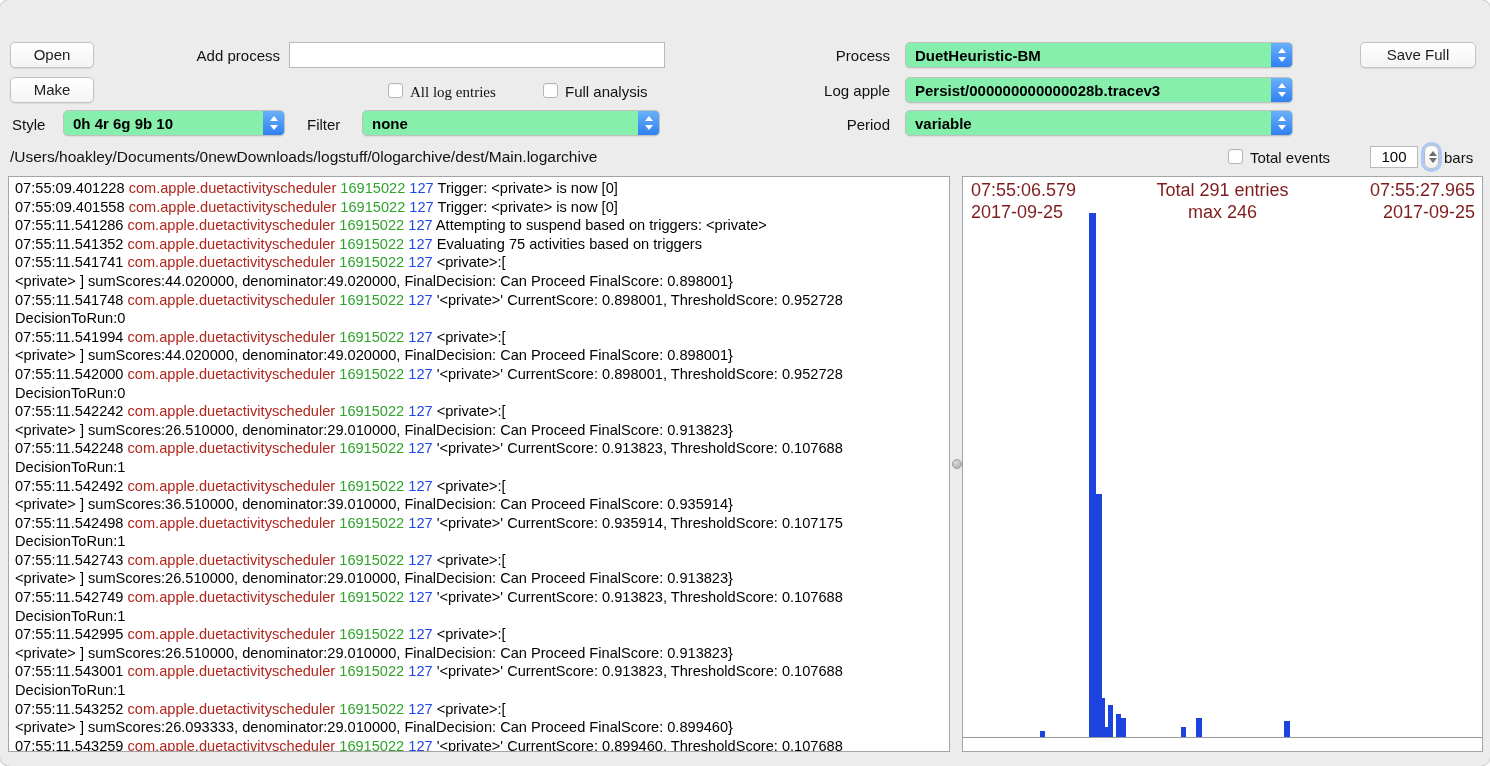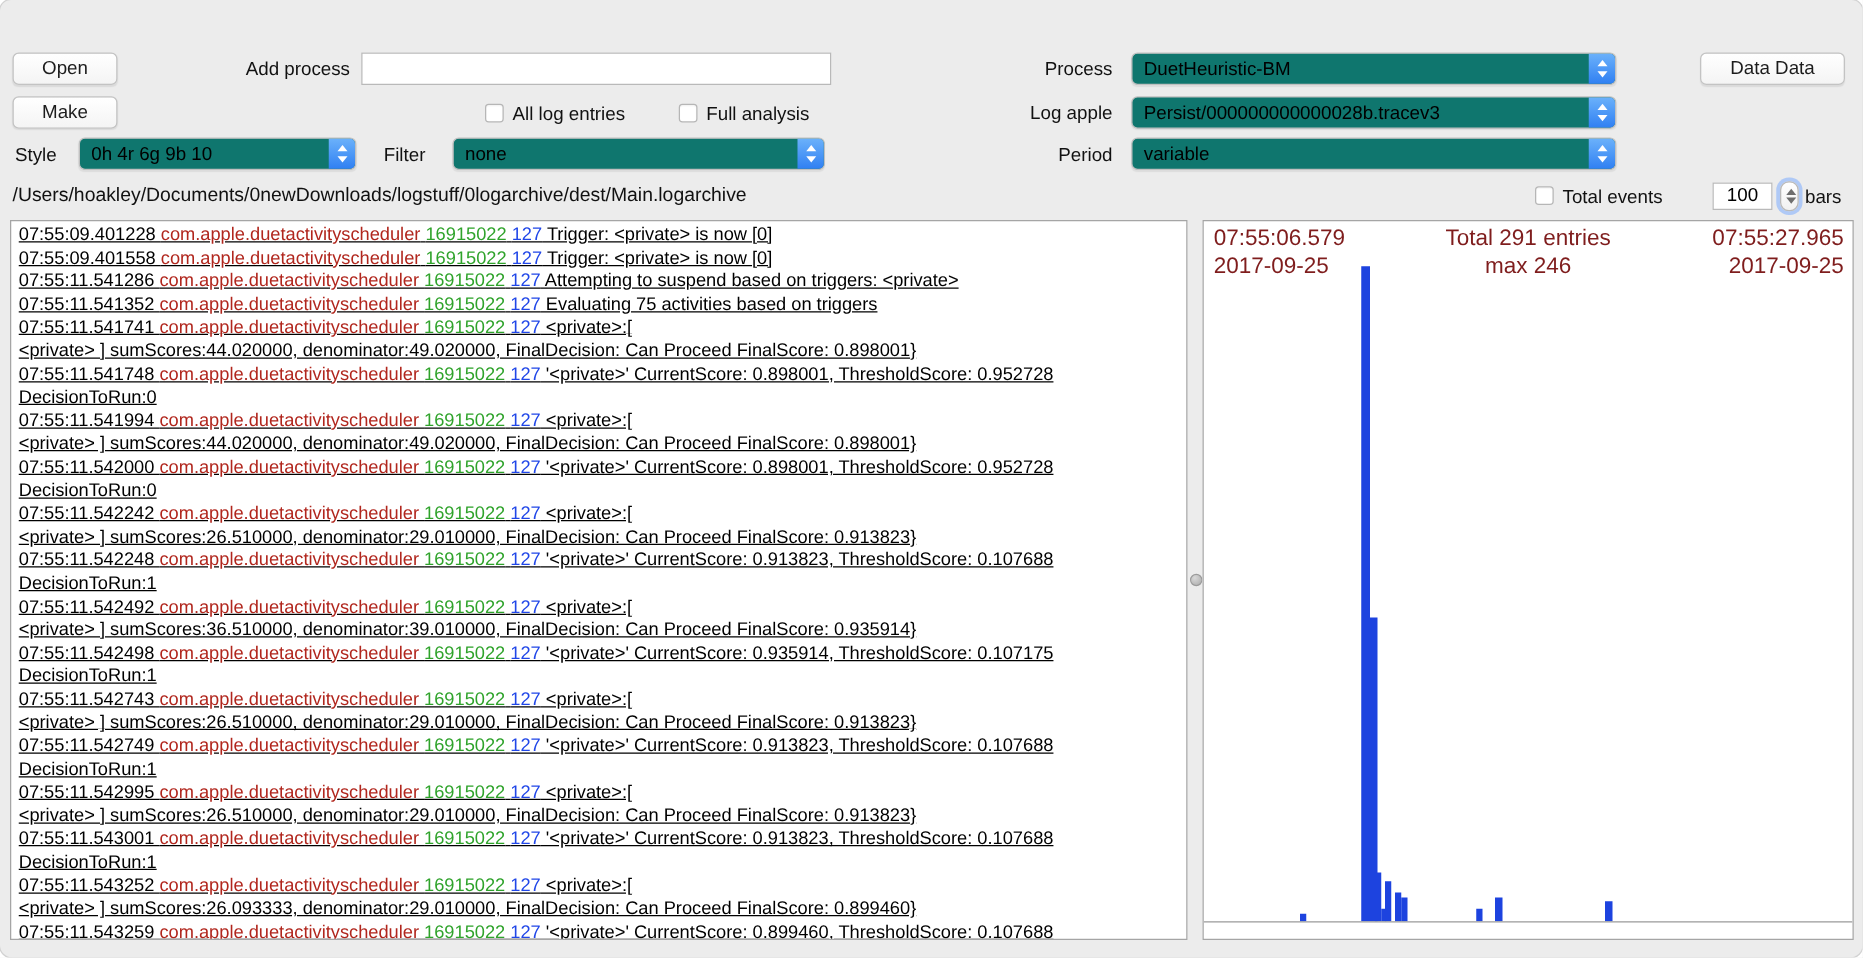--- a/index.html
+++ b/index.html
@@ -34,22 +34,22 @@
     border:1px solid #c3c3c3;border-radius:5px;
     font-size:15px;color:#1c1c1c;text-align:center;line-height:24px;
     box-shadow:0 1px 1px rgba(0,0,0,.08);cursor:default;
   }
   .tfield{
     height:26px;background:#fff;border:1px solid #b9b9b9;
     font-size:15px;padding:0 5px;color:#000;
     font-family:"Liberation Sans",sans-serif;
   }
   .popup{
-    height:26px;background:#0f766e;border:1px solid #c0c0c0;border-radius:5px;
-    box-shadow:0 1px 1px rgba(0,0,0,.07);overflow:hidden;
+    height:26px;background:#86efac;border:1px solid #c0c0c0;border-radius:5px;
+    box-shadow:0 1px 1px rgba(0,0,0,.07);overflow:hidden;font-weight:bold;
   }
   .popup-value{
     position:absolute;left:9px;top:4px;font-size:15px;color:#000;white-space:nowrap;
   }
   .popup-cap{
     position:absolute;right:-1px;top:-1px;width:22px;height:26px;
     background:linear-gradient(#6db3fb,#2e7ef2);
     border-radius:0 5px 5px 0;
   }
   .popup-cap svg{position:absolute;left:5px;top:4px;}
@@ -67,21 +67,20 @@
     box-shadow:0 0 0 3px rgba(125,173,255,.55);
   }
   .stepper .up,.stepper .dn{position:absolute;left:3.5px;width:0;height:0;border-left:4px solid transparent;border-right:4px solid transparent;}
   .stepper .up{top:5px;border-bottom:5px solid #6e6e6e;}
   .stepper .dn{bottom:5px;border-top:5px solid #6e6e6e;}
   
   .log-pane{
     position:absolute;left:8px;top:176px;width:942px;height:576px;
     background:#fff;border:1px solid #a5a5a5;overflow:hidden;
     padding:2px 0 0 6px;
-    text-decoration:underline;
   }
   .log-line{
     font-size:14.6px;line-height:18.6px;white-space:nowrap;color:#000;
   }
   .divider-handle{
     position:absolute;left:952px;top:459px;width:10px;height:10px;border-radius:50%;
     background:radial-gradient(circle at 35% 30%,#d8d8d8,#ababab);
     border:1px solid #9b9b9b;
   }
   .chart-pane{
@@ -109,25 +108,25 @@
   <div class="lbl r abs" style="left:790px;top:47px;width:100px;">Process</div>
   <div class="popup abs" style="left:905px;top:42px;width:388px;">
     <span class="popup-value">DuetHeuristic-BM</span>
     <span class="popup-cap">
       <svg width="12" height="18" viewBox="0 0 12 18">
           <path d="M6 2 L10 7 H2 Z" fill="#fff"></path>
           <path d="M6 16 L2 11 H10 Z" fill="#fff"></path>
         </svg>
     </span>
   </div>
-  <div class="btn abs" style="left:1360px;top:42px;width:116px;">Data Data</div>
+  <div class="btn abs" style="left:1360px;top:42px;width:116px;">Save Full</div>
 
   <div class="btn abs" style="left:10px;top:77px;width:84px;">Make</div>
   <span class="checkbox abs" style="left:388px;top:83px;"></span>
-  <div class="lbl abs" style="left:410px;top:83px;">All log entries</div>
+  <div class="lbl abs" style="left:410px;top:83px;font-family:Liberation Serif, serif;">All log entries</div>
   <span class="checkbox abs" style="left:543px;top:83px;"></span>
   <div class="lbl abs" style="left:565px;top:83px;">Full analysis</div>
   <div class="lbl r abs" style="left:790px;top:82px;width:100px;">Log apple</div>
   <div class="popup abs" style="left:905px;top:77px;width:388px;">
     <span class="popup-value">Persist/000000000000028b.tracev3</span>
     <span class="popup-cap">
       <svg width="12" height="18" viewBox="0 0 12 18">
           <path d="M6 2 L10 7 H2 Z" fill="#fff"></path>
           <path d="M6 16 L2 11 H10 Z" fill="#fff"></path>
         </svg>

